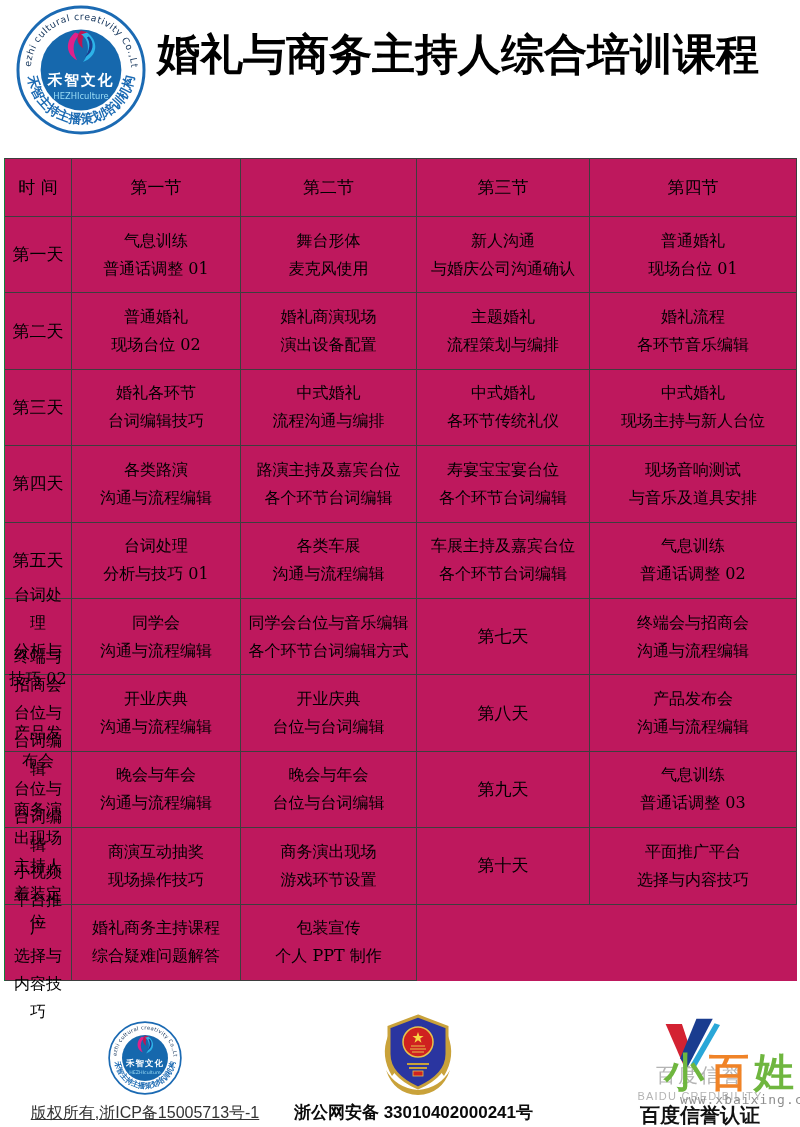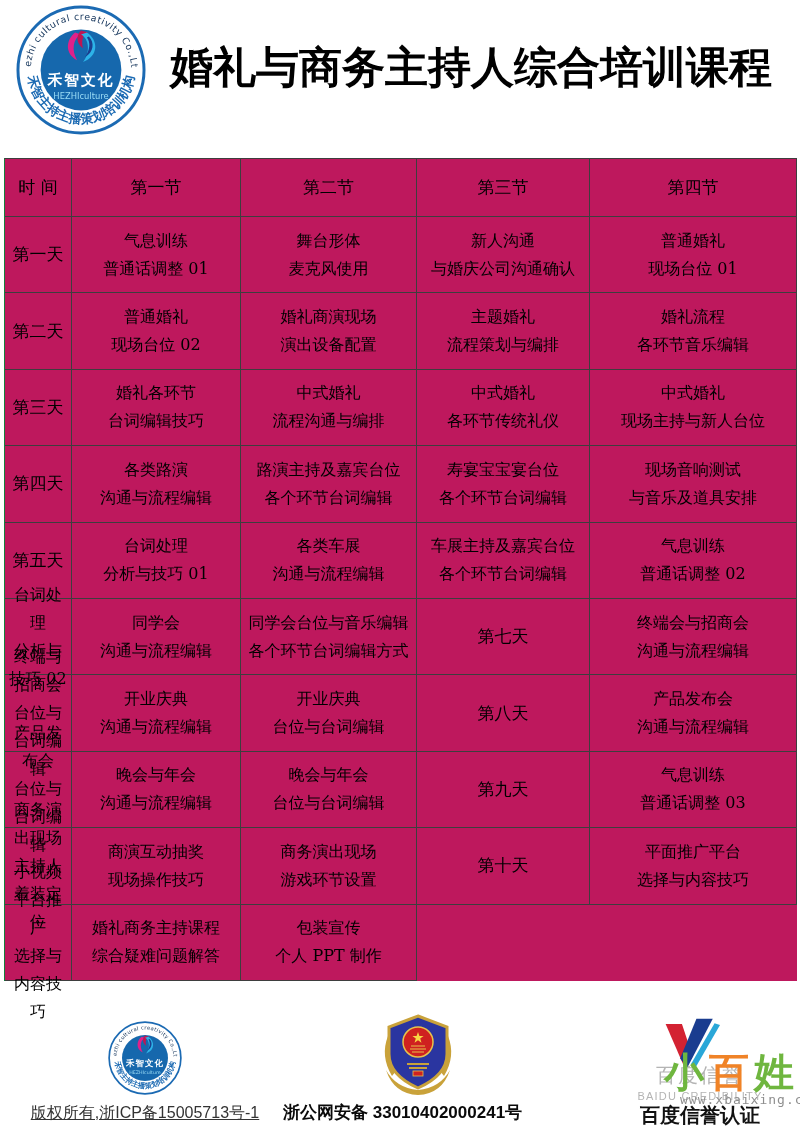--- a/index.html
+++ b/index.html
@@ -7,40 +7,40 @@
         font-family:"DejaVu Serif",serif;color:#000;}
 
   
   .logo{position:absolute;}
   .logo-lg{left:16px;top:5px;width:130px;height:130px;}
   .logo-sm{left:108px;top:1021px;width:74px;height:74px;}
   .arc-en{font-size:9.5px;fill:#16365c;font-family:"DejaVu Sans",sans-serif;letter-spacing:.6px;}
   .arc-cn{font-size:13px;font-weight:bold;fill:#1b6ab3;}
   .logo-name{font-size:15px;font-weight:bold;fill:#ffffff;letter-spacing:2px;text-anchor:middle;}
   .logo-sub{font-size:8.5px;fill:#9adcf5;text-anchor:middle;font-family:"DejaVu Sans",sans-serif;}
-  .title{position:absolute;left:148px;top:16px;width:612px;margin:17px;text-align:center;
+  .title{position:absolute;left:148px;top:16px;width:612px;margin:4px;text-align:center;
          font-weight:bold;font-size:43px;line-height:68px;letter-spacing:0;}
 
   
   .course-table{position:absolute;left:4px;top:158px;display:grid;
       grid-template-columns:67px 169px 176px 173px 207px;
       grid-template-rows:58px repeat(10,76.4px);
       border-top:1px solid #3e3e3e;border-left:1px solid #15803d;background:#be185d;}
   .course-table>div{border-right:1px solid #3e3e3e;border-bottom:1px solid #3e3e3e;
       display:flex;align-items:center;justify-content:center;text-align:center;
       white-space:pre-line;padding:2px;}
   .th{font-size:17px;}
   .day{font-size:17px;}
   .cell{font-size:16px;line-height:28px;}
 
   
   .copyright{position:absolute;left:25px;top:1103px;width:240px;text-align:center;
       font-family:"Liberation Sans",sans-serif;font-size:16px;color:#333;text-decoration:underline;}
   .police-badge{position:absolute;left:380px;top:1012px;width:76px;height:84px;}
-  .police-text{position:absolute;left:283px;top:1101px;width:250px;text-align:left;
+  .police-text{position:absolute;left:283px;top:1101px;width:250px;text-align:right;
       font-family:"Liberation Sans",sans-serif;font-weight:bold;font-size:17px;color:#0a0a0a;}
   .baidu-v{position:absolute;left:662px;top:1016px;width:58px;height:56px;}
   .baidu-gray{position:absolute;left:645px;top:1062px;width:110px;text-align:center;
       font-family:Liberation Sans, sans-serif;font-size:20px;color:#b4b4b4;letter-spacing:2px;}
   .baidu-sub{position:absolute;left:635px;top:1090px;width:130px;text-align:center;
       font-family:"Liberation Sans",sans-serif;font-size:11px;color:#b4b4b4;letter-spacing:1.2px;}
   .baidu-label{position:absolute;left:637px;top:1102px;width:126px;text-align:center;
       font-family:"Liberation Sans",sans-serif;font-weight:bold;font-size:20px;color:#111;}
   .watermark{position:absolute;left:664px;top:1050px;z-index:5;display:flex;gap:5px;
       font-family:"Liberation Sans",sans-serif;font-weight:bold;font-size:40px;line-height:44px;}

